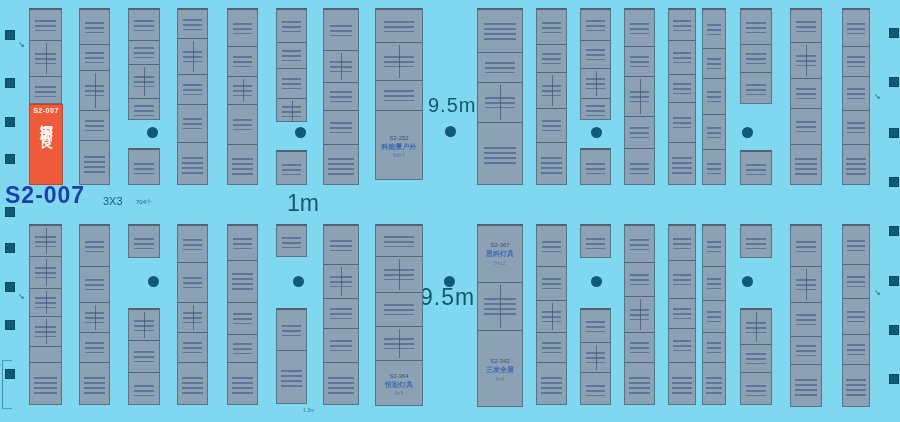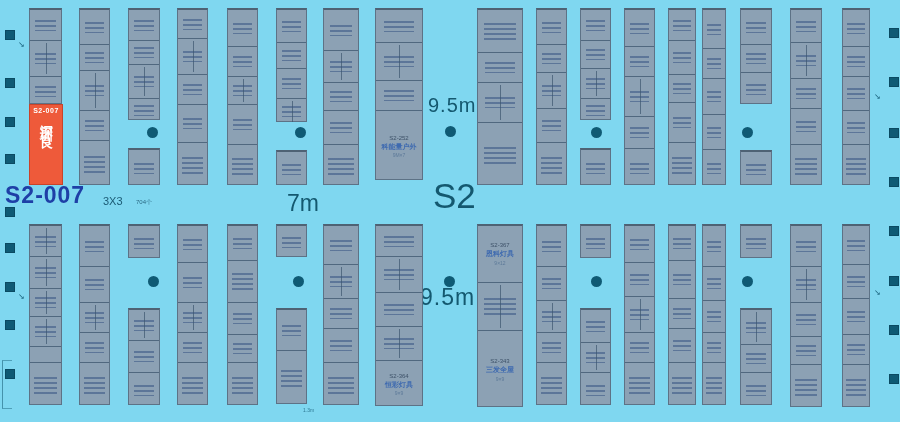--- a/index.html
+++ b/index.html
@@ -68,22 +68,21 @@
 </head>
 <body>
 
 <div class="plan" id="plan">
 
   <div class="hl">
     <div class="hl-id">S2-007</div>
     <div class="hl-name">深圳一良</div>
   </div>
 
-  <div class="lbl lbl-hall">S2</div>
-  <div class="lbl lbl-7m">7m</div>
+  <div class="lbl lbl-7m">1m</div>
   <div class="lbl lbl-95t">9.5m</div>
   <div class="lbl lbl-95b">9.5m</div>
   <div class="lbl lbl-sel">S2-007</div>
   <div class="lbl lbl-3x3">3X3</div>
   <div class="lbl lbl-704">704个</div>
   <div class="lbl lbl-edge">1.3m</div>
 
   <div class="dim-mark"></div>
 
 <div class="strip" style="left: 29px; top: 8px; width: 33px; height: 96px;">

